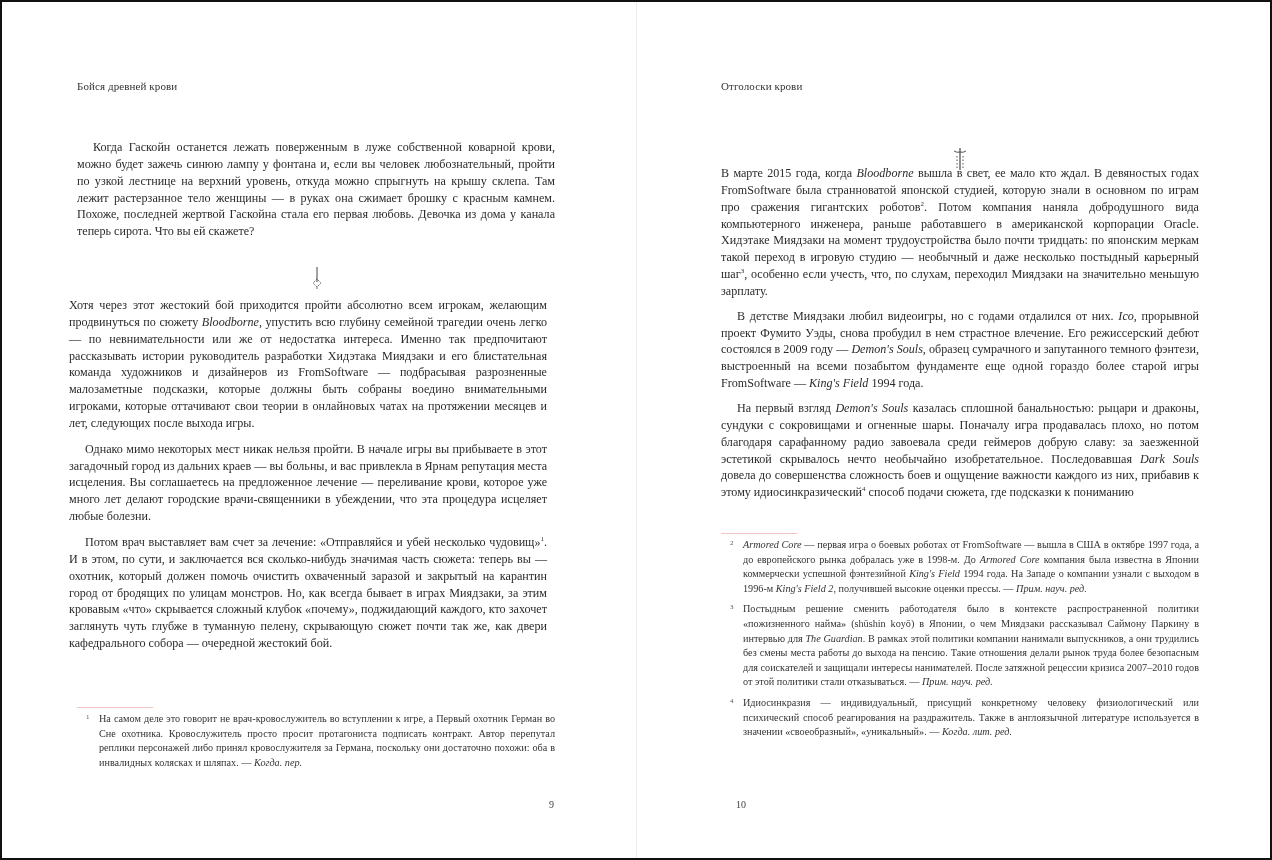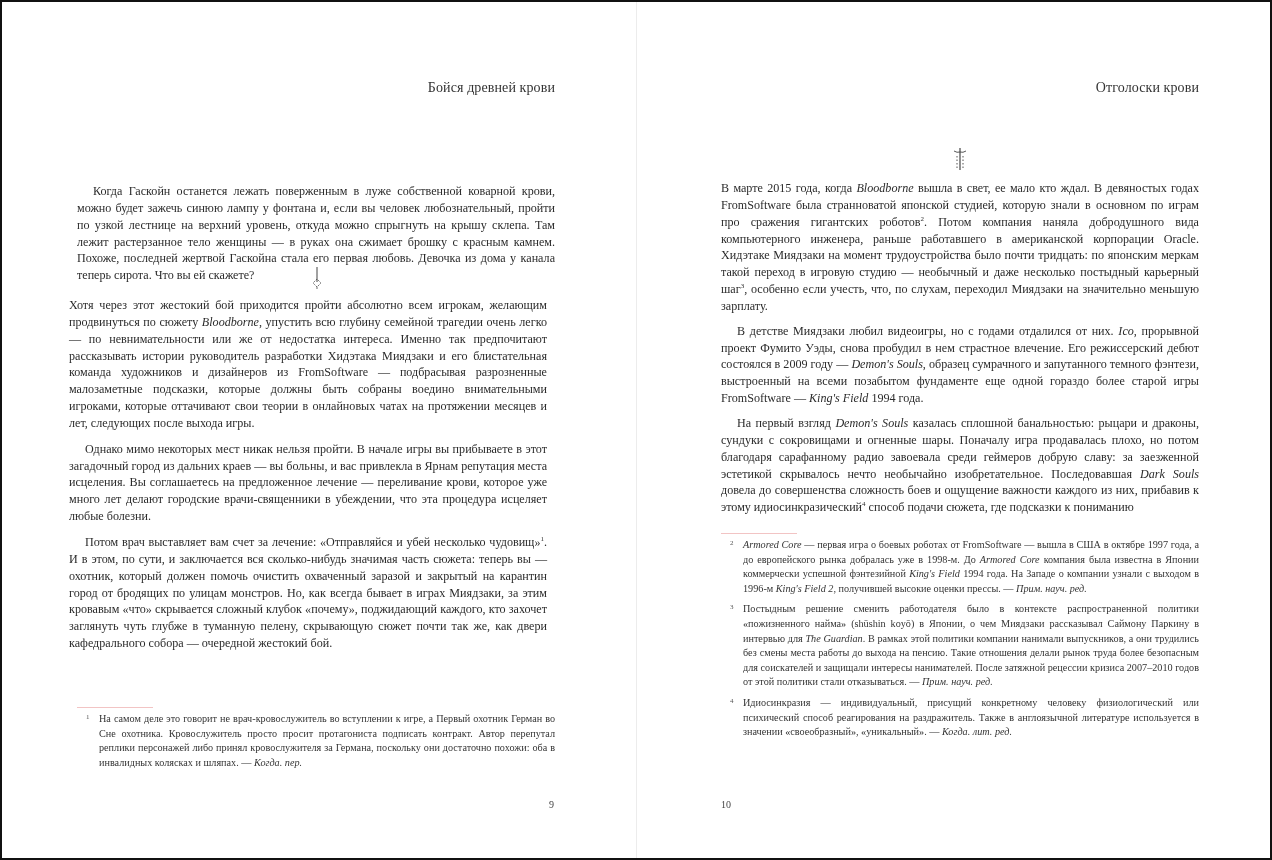--- a/index.html
+++ b/index.html
@@ -15,32 +15,32 @@
   .gutter {
     position: absolute; left: 634px; top: 0; bottom: 0; width: 1px;
     background: #ececec;
   }
   .page { position: absolute; top: 0; height: 856px; }
   .page.left { left: 0; width: 634px; }
   .page.right { left: 635px; width: 633px; }
 
   .running-head {
     position: absolute; top: 78px; left: 0; right: 0;
-    text-align: right; font-size: 14px; color: #333;
+    text-align: left; font-size: 11px; color: #333;
     letter-spacing: 0.1px;
   }
   .page.left .running-head { left: 75px; width: 478px; right: auto; }
   .page.right .running-head { left: 84px; width: 478px; right: auto; }
 
   .body-text {
     position: absolute; font-size: 12.1px; line-height: 16.85px;
     text-align: justify; color: #2b2b2b;
   }
   .body-text p { margin: 0; }
-  .body-text p.indent { text-indent: 16px; margin-top: 44px; }
+  .body-text p.indent { text-indent: 16px; }
   .body-text i { font-style: italic; }
   .body-text sup, .fn sup { font-size: 7px; line-height: 0; vertical-align: super; }
 
   .ornament {
     position: absolute; width: 16px; height: 22px;
   }
 
   .fn-rule {
     position: absolute; height: 1px; width: 76px; background: #f2c4c4;
   }
@@ -90,21 +90,21 @@
   <div class="page right">
     <div class="running-head">Отголоски крови</div>
 
     <svg class="ornament" style="left:315px; top:146px;" viewBox="0 0 16 22">
       <line x1="8" y1="0" x2="8" y2="22" stroke="#333" stroke-width="1.1"></line>
       <path d="M2 3 Q5 5 8 4 Q11 5 14 3" fill="none" stroke="#444" stroke-width="0.9"></path>
       <line x1="5" y1="8" x2="5" y2="20" stroke="#555" stroke-width="1" stroke-dasharray="1.5 2"></line>
       <line x1="11" y1="8" x2="11" y2="20" stroke="#555" stroke-width="1" stroke-dasharray="1.5 2"></line>
     </svg>
 
-    <div class="body-text" style="left:84px; top:178px; width:478px;">
+    <div class="body-text" style="left:84px; top:163px; width:478px;">
       <p><span>В марте 2015 года, когда </span><i>Bloodborne</i><span> вышла в свет, ее мало кто ждал. В девяностых годах FromSoftware была странноватой японской студией, которую знали в основном по играм про сражения гигантских роботов</span><sup>2</sup><span>. Потом компания наняла добродушного вида компьютерного инженера, раньше работавшего в американской корпорации Oracle. Хидэтаке Миядзаки на момент трудоустройства было почти тридцать: по японским меркам такой переход в игровую студию — необычный и даже несколько постыдный карьерный шаг</span><sup>3</sup><span>, особенно если учесть, что, по слухам, переходил Миядзаки на значительно меньшую зарплату.</span></p>
       <p class="indent" style="margin-top:8px;"><span>В детстве Миядзаки любил видеоигры, но с годами отдалился от них. </span><i>Ico</i><span>, прорывной проект Фумито Уэды, снова пробудил в нем страстное влечение. Его режиссерский дебют состоялся в 2009 году — </span><i>Demon's Souls</i><span>, образец сумрачного и запутанного темного фэнтези, выстроенный на всеми позабытом фундаменте еще одной гораздо более старой игры FromSoftware — </span><i>King's Field</i><span> 1994 года.</span></p>
       <p class="indent" style="margin-top:8px;"><span>На первый взгляд </span><i>Demon's Souls</i><span> казалась сплошной банальностью: рыцари и драконы, сундуки с сокровищами и огненные шары. Поначалу игра продавалась плохо, но потом благодаря сарафанному радио завоевала среди геймеров добрую славу: за заезженной эстетикой скрывалось нечто необычайно изобретательное. Последовавшая </span><i>Dark Souls</i><span> довела до совершенства сложность боев и ощущение важности каждого из них, прибавив к этому идиосинкразический</span><sup>4</sup><span> способ подачи сюжета, где подсказки к пониманию</span></p>
     </div>
 
     <div class="fn-rule" style="left:84px; top:531px;"></div>
     <div class="footnotes" style="left:84px; top:536px; width:478px;">
       <div class="fn">
         <span class="fn-num">2</span>
         <i>Armored Core</i><span> — первая игра о боевых роботах от FromSoftware — вышла в США в октябре 1997 года, а до европейского рынка добралась уже в 1998-м. До </span><i>Armored Core</i><span> компания была известна в Японии коммерчески успешной фэнтезийной </span><i>King's Field</i><span> 1994 года. На Западе о компании узнали с выходом в 1996-м </span><i>King's Field 2</i><span>, получившей высокие оценки прессы. — </span><i>Прим. науч. ред.</i>
@@ -112,15 +112,15 @@
       <div class="fn">
         <span class="fn-num">3</span>
         <span>Постыдным решение сменить работодателя было в контексте распространенной политики «пожизненного найма» (shūshin koyō) в Японии, о чем Миядзаки рассказывал Саймону Паркину в интервью для </span><i>The Guardian</i><span>. В рамках этой политики компании нанимали выпускников, а они трудились без смены места работы до выхода на пенсию. Такие отношения делали рынок труда более безопасным для соискателей и защищали интересы нанимателей. После затяжной рецессии кризиса 2007–2010 годов от этой политики стали отказываться. — </span><i>Прим. науч. ред.</i>
       </div>
       <div class="fn">
         <span class="fn-num">4</span>
         <span>Идиосинкразия — индивидуальный, присущий конкретному человеку физиологический или психический способ реагирования на раздражитель. Также в англоязычной литературе используется в значении «своеобразный», «уникальный». — </span><i>Когда. лит. ред.</i>
       </div>
     </div>
 
-    <div class="folio" style="left:84px;">10</div>
+    <div class="folio" style="left:99px;">10</div>
   </div>
 </div>
 
 </body></html>

